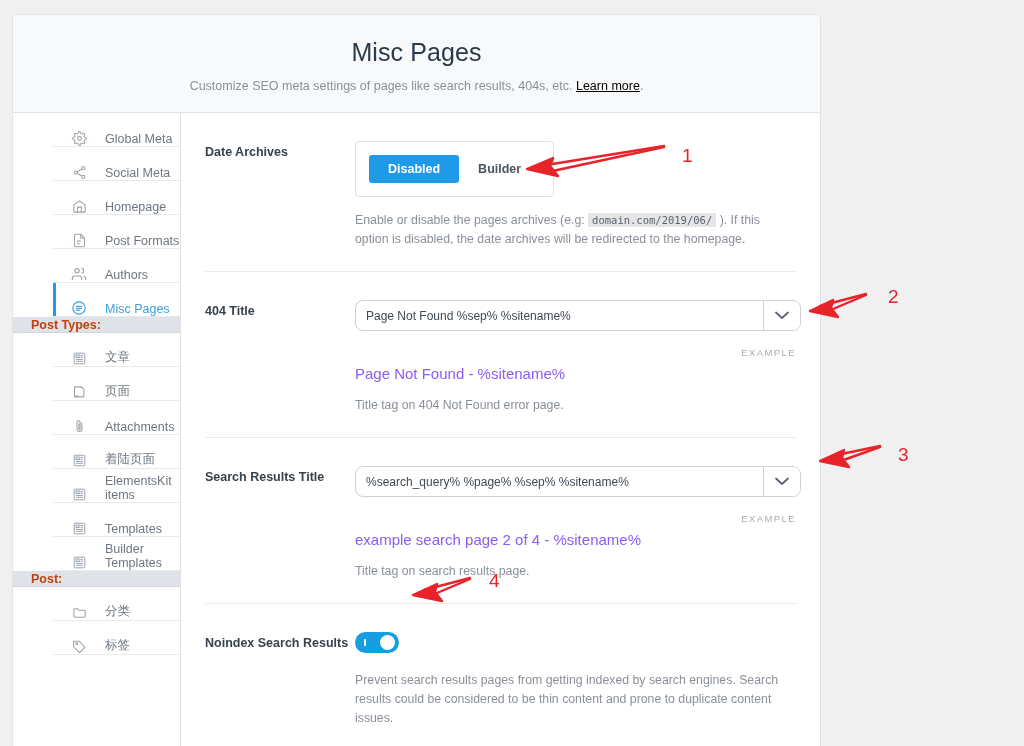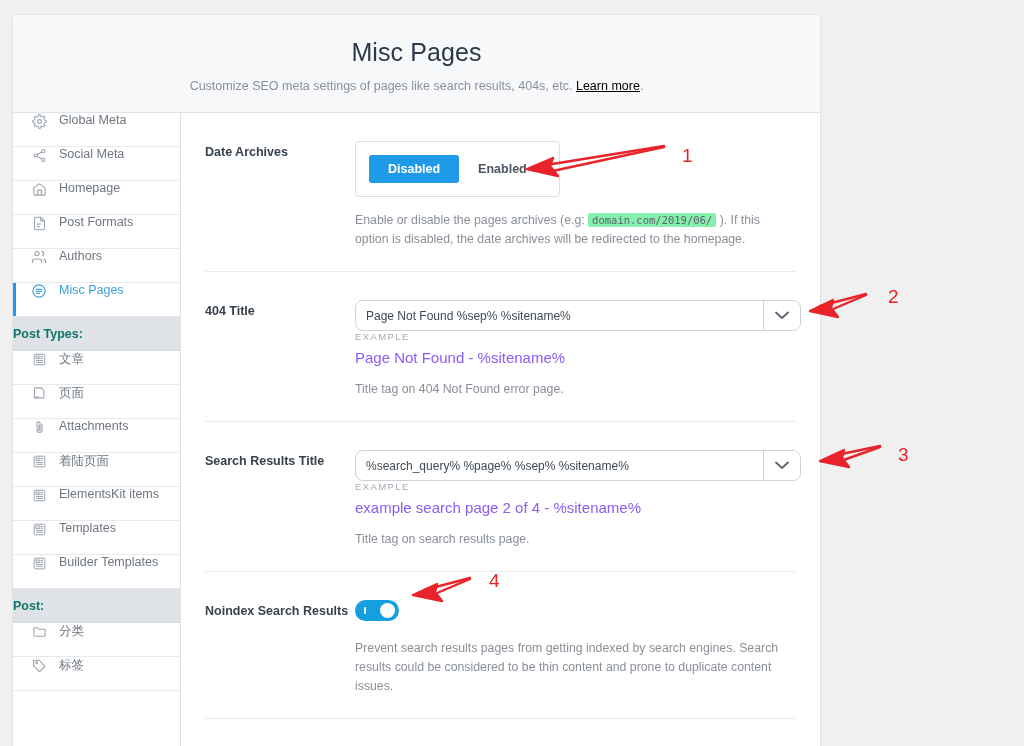--- a/index.html
+++ b/index.html
@@ -43,43 +43,45 @@
 
   
   .sidebar {
     width: 168px; flex: 0 0 168px;
     border-right: 1px solid #dfe3e7;
     background: #ffffff;
   }
   .nav-item {
     position: relative;
     height: 34px;
-    display: flex; align-items: flex-start;
-    gap: 12px;
+    display: flex; align-items: flex-end;
+    gap: 18px;
     padding-left: 18px;
     border-bottom: 1px solid #e7eaed;
     font-size: 12.5px;
     color: #6e7781;
     background: #fff;
     cursor: pointer;
+    margin-left: 40px;
   }
   .nav-item .ico { width: 16px; height: 16px; flex: 0 0 16px; color:#9aa2ab; display:flex; align-items:center; justify-content:center;}
   .nav-item .ico svg { display:block; }
   .nav-item.active { color: #3a9fd8; background:#fff; }
   .nav-item.active .ico { color: #3a9fd8; }
   .nav-item.active::before {
     content: ""; position: absolute; left: 0; top: 0;
     width: 3px; height: 100%; background: #2196f3;
   }
   .nav-group {
-    height: 34px;
+    height: 16px;
     display: flex; align-items: center;
+    padding-left: 18px;
     background: #dfe3e7;
     border-bottom: 1px solid #d3d8dd;
-    font-size: 12.5px; font-weight: bold; color: #0f766e;
+    font-size: 12.5px; font-weight: bold; color: #c2410c;
   }
 
   
   .main {
     flex: 1; padding: 0 24px 0 24px;
     background: #fff;
     overflow: hidden;
   }
   .field-row {
     display: flex;
@@ -132,37 +134,38 @@
   }
   .combo .caret {
     width: 37px; flex: 0 0 37px;
     border-left: 1px solid #ccd2d8;
     display: flex; align-items: center; justify-content: center;
     background: #fff; cursor: pointer;
   }
   .combo .caret svg { display:block; }
 
   .example-label {
+    margin-top: 16px;
     font-size: 9.5px; letter-spacing: 1.4px;
-    color: #a6acb3; font-weight: 400;
+    color: #a6acb3; font-weight: 400; text-align: right;
   }
   .example-value {
     margin-top: 7px;
     font-size: 15px; color: #8b5cf6;
   }
   .help {
     margin-top: 14px;
     font-size: 12.3px; color: #8a9099;
     line-height: 1.55;
     max-width: 446px;
   }
   .help code {
     font-family: "DejaVu Sans Mono", monospace;
     font-size: 10.5px;
-    background: #86efac;
+    background: #e5e5e5;
     padding: 1px 4px;
     color: #5a6270;
     border-radius: 2px;
   }
 
   
   .toggle {
     width: 44px; height: 21px;
     border-radius: 11px;
     position: relative;
@@ -373,21 +376,21 @@
           </div>
         </div>
 
       <div class="main">
 
         <div class="field-row">
           <div class="field-label">Date Archives</div>
           <div class="field-ctl">
             <div class="seg">
               <button class="on">Disabled</button>
-              <button>Enabled</button>
+              <button>Builder</button>
             </div>
             <div class="help">
               <span>Enable or disable the pages archives (e.g: </span><code>domain.com/2019/06/</code><span> ). If this option is disabled, the date archives will be redirected to the homepage.</span>
             </div>
           </div>
         </div>
 
         <div class="field-row">
           <div class="field-label">404 Title</div>
           <div class="field-ctl">

